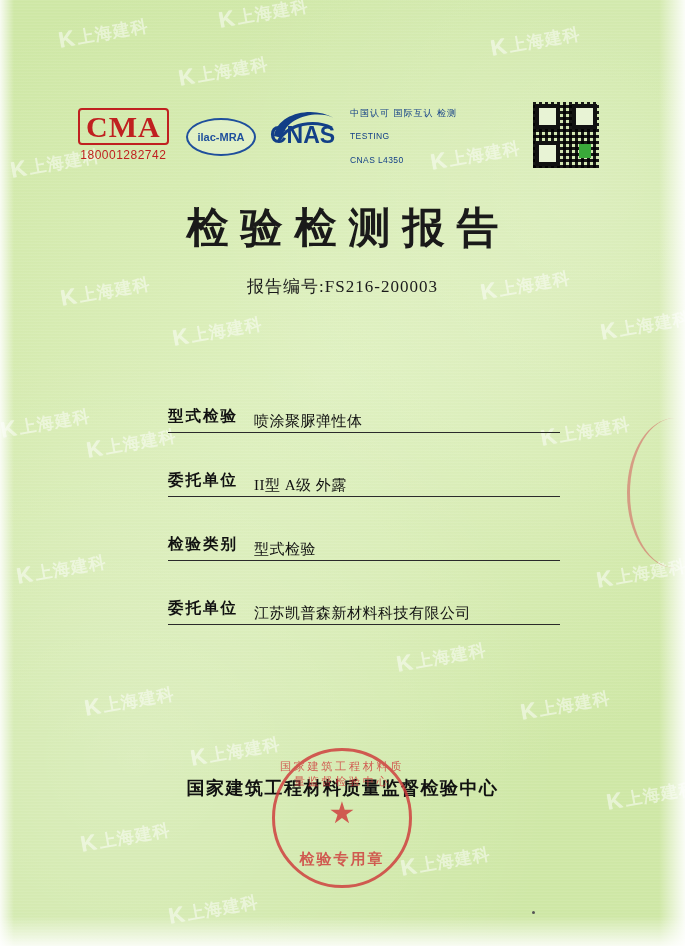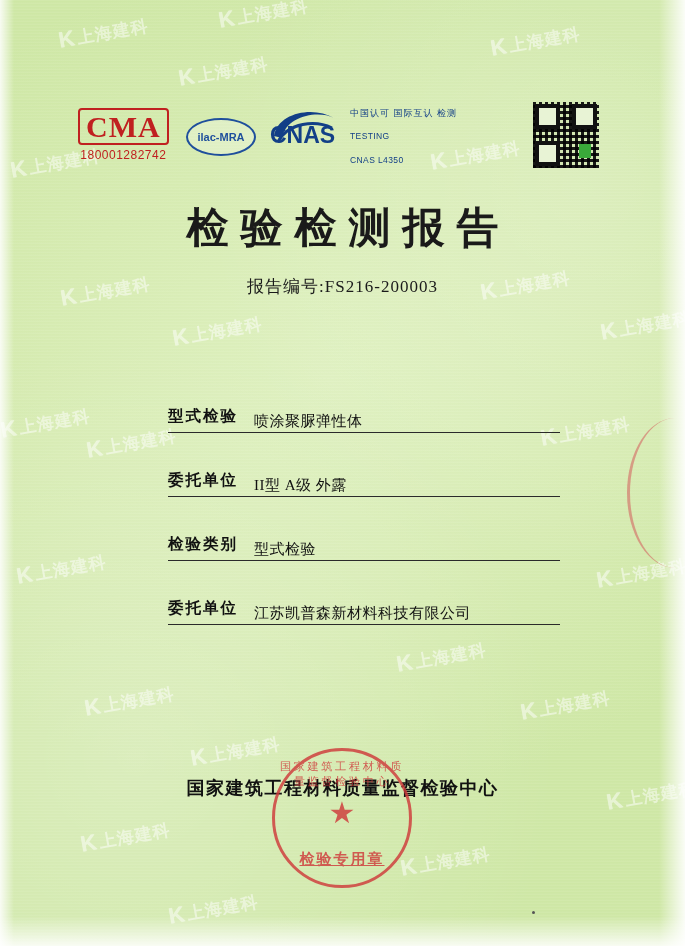--- a/index.html
+++ b/index.html
@@ -328,21 +328,20 @@
   }
   .seal-bottom {
     position: absolute;
     left: 0; right: 0; bottom: 16px;
     text-align: center;
     font-family: "Liberation Serif", serif;
     font-size: 15px;
     font-weight: bold;
     color: #cf3b3b;
     letter-spacing: 2px;
-    text-decoration: underline;
   }
   .seal-side {
     position: absolute;
     right: -38px;
     top: 418px;
     width: 96px;
     height: 150px;
     border-left: 3px solid #d45c5c;
     border-radius: 50%;
     opacity: 0.55;

